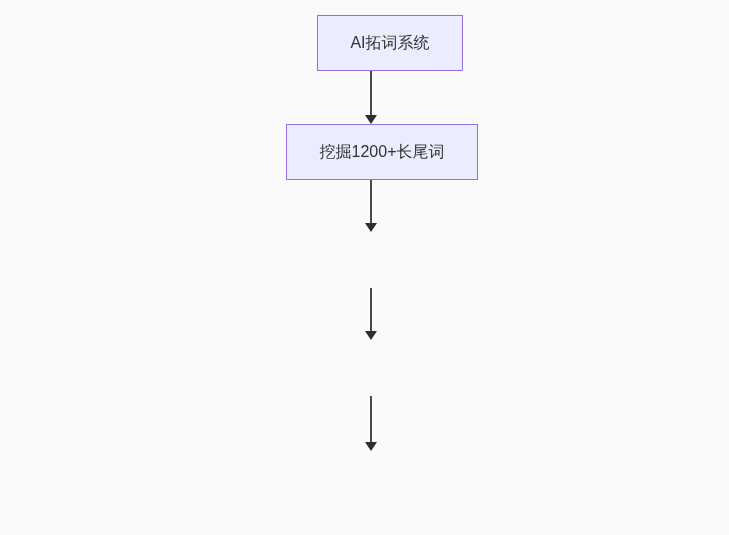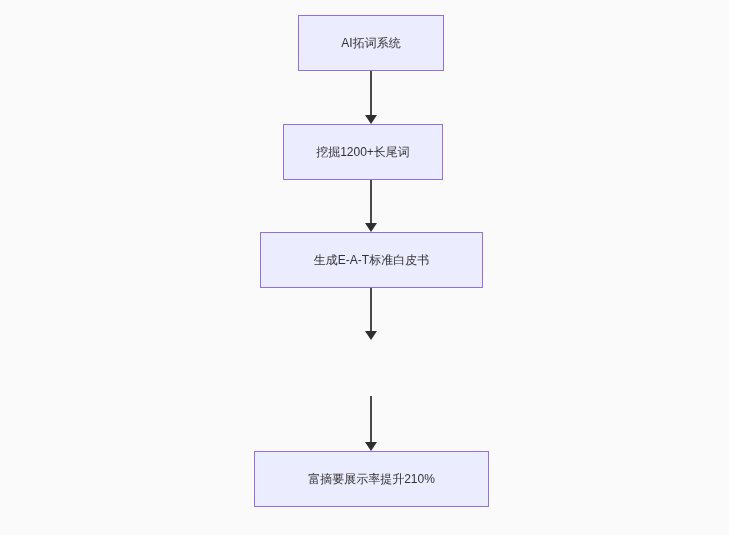--- a/index.html
+++ b/index.html
@@ -20,23 +20,24 @@
   }
   .node {
     position: absolute;
     box-sizing: border-box;
     background: var(--node-fill, #ECECFF);
     border: 1px solid var(--node-border, #9370DB);
     display: flex;
     align-items: center;
     justify-content: center;
     color: var(--text-color, #333333);
-    font-size: 12px;
+    font-size: 16px;
     line-height: 1;
     white-space: nowrap;
+    margin-left: 19px;
   }
   .edge-line {
     position: absolute;
     width: 2px;
     background: var(--edge-color, #4a4a4a);
   }
   .edge-arrowhead {
     position: absolute;
     width: 0;
     height: 0;
@@ -50,35 +51,29 @@
 
 <div class="flowchart">
 
   <div class="node" style="left:298px; top:15px; width:146px; height:56px;">
     <span>AI拓词系统</span>
   </div>
 
   <div class="edge-line" style="left:370px; top:71px; height:45px;"></div>
   <div class="edge-arrowhead" style="left:365px; top:115px;"></div>
 
-  <div class="node" style="left:283px; top:124px; width:160px; height:56px;">
+  <div class="node" style="left:267px; top:124px; width:192px; height:56px;">
     <span>挖掘1200+长尾词</span>
   </div>
 
   <div class="edge-line" style="left:370px; top:180px; height:44px;"></div>
   <div class="edge-arrowhead" style="left:365px; top:223px;"></div>
 
-  <div class="node" style="left:260px; top:232px; width:223px; height:56px;">
-    <span>生成E-A-T标准白皮书</span>
-  </div>
 
   <div class="edge-line" style="left:370px; top:288px; height:44px;"></div>
   <div class="edge-arrowhead" style="left:365px; top:331px;"></div>
 
 
   <div class="edge-line" style="left:370px; top:396px; height:47px;"></div>
   <div class="edge-arrowhead" style="left:365px; top:442px;"></div>
 
-  <div class="node" style="left:254px; top:451px; width:235px; height:56px;">
-    <span>富摘要展示率提升210%</span>
-  </div>
 
 </div>
 
 </body></html>

